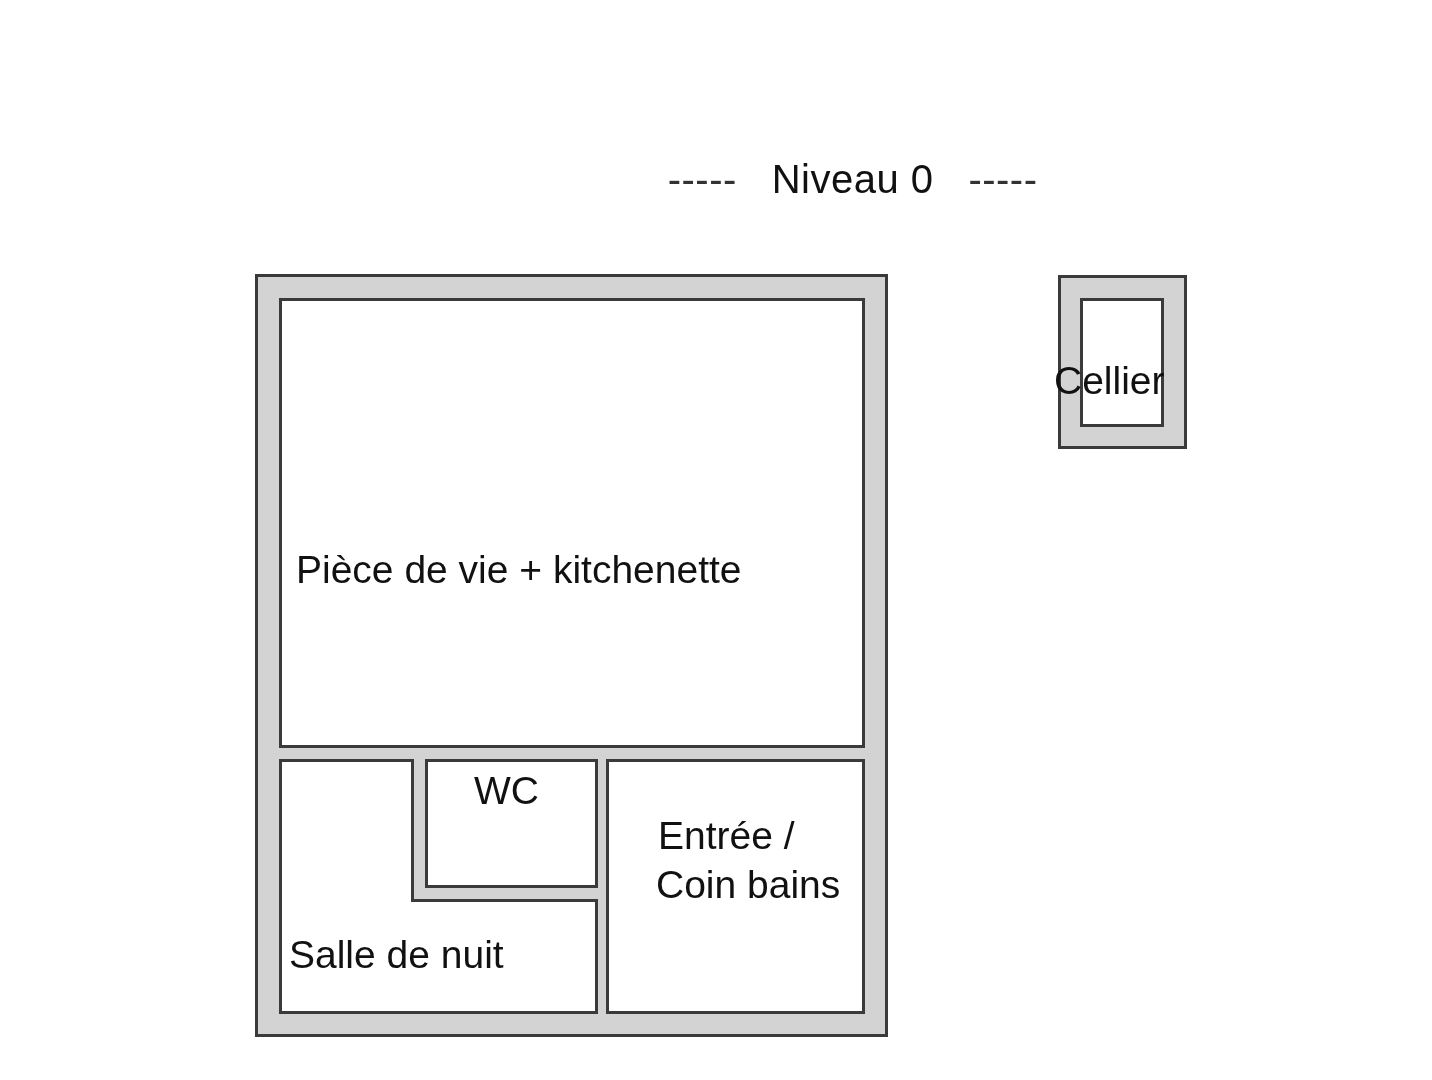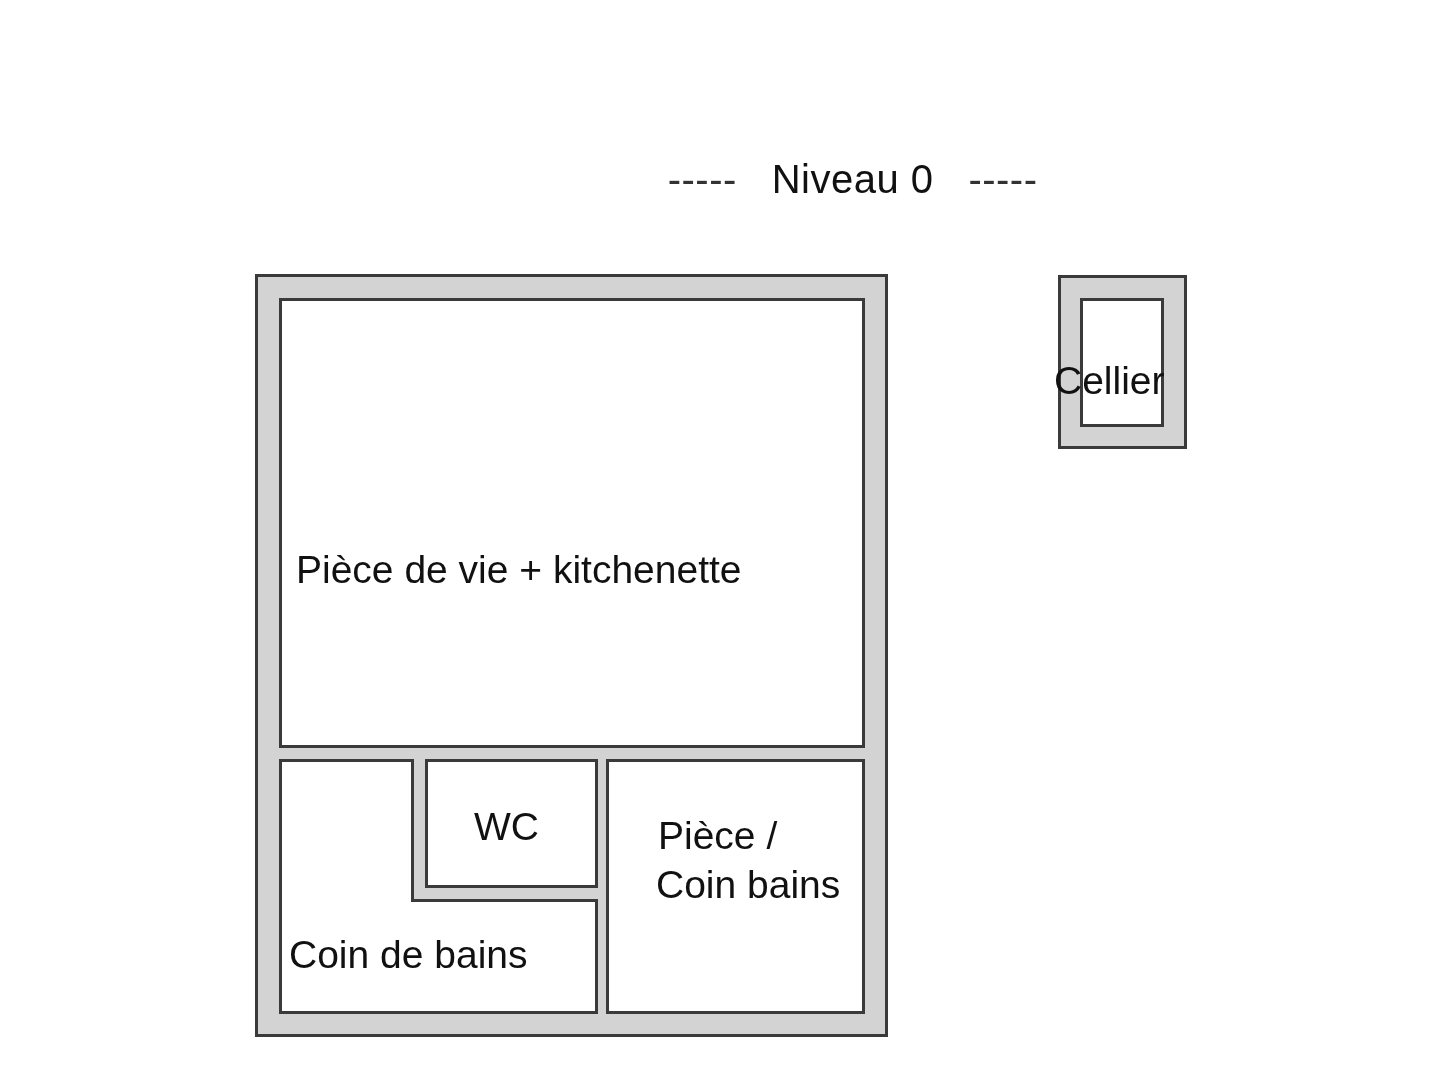--- a/index.html
+++ b/index.html
@@ -37,17 +37,17 @@
 
   <rect x="426.5" y="760.5" width="170" height="126" fill="#ffffff" stroke="#3a3a3a" stroke-width="3"></rect>
 
   <rect x="607.5" y="760.5" width="256" height="252" fill="#ffffff" stroke="#3a3a3a" stroke-width="3"></rect>
 
   <rect x="1059.5" y="276.5" width="126" height="171" fill="#d3d3d3" stroke="#3a3a3a" stroke-width="3"></rect>
   <rect x="1081.5" y="299.5" width="81" height="126" fill="#ffffff" stroke="#3a3a3a" stroke-width="3"></rect>
 </svg>
 
 <div class="label" style="left:296px; top:547px;">Pièce de vie + kitchenette</div>
-<div class="label" style="left:474px; top:804px;">WC</div>
-<div class="label" style="left:289px; top:932px;">Coin de bains</div>
-<div class="label" style="left:658px; top:813px;">Pièce /</div>
+<div class="label" style="left:474px; top:768px;">WC</div>
+<div class="label" style="left:289px; top:932px;">Salle de nuit</div>
+<div class="label" style="left:658px; top:813px;">Entrée /</div>
 <div class="label" style="left:656px; top:862px;">Coin bains</div>
 <div class="label" style="left:1054px; top:358px;">Cellier</div>
 
 </body></html>

